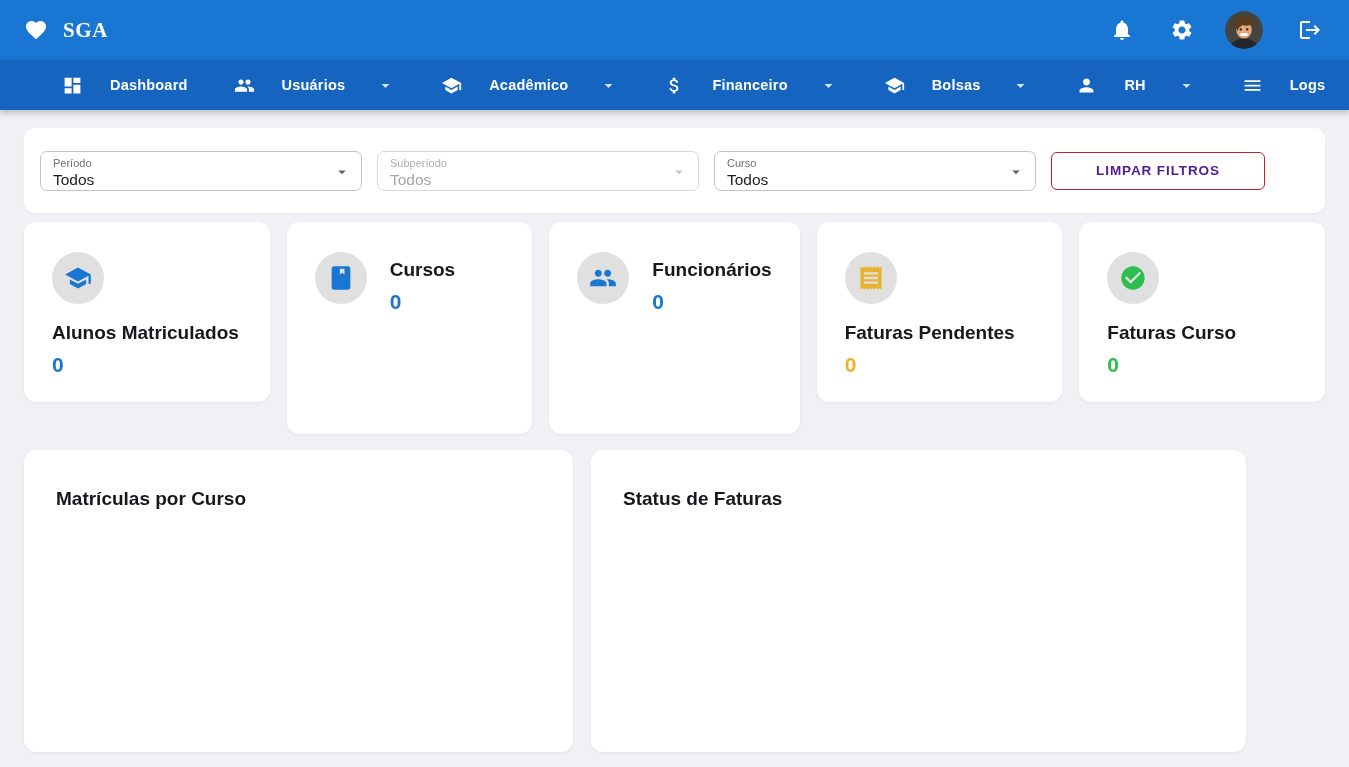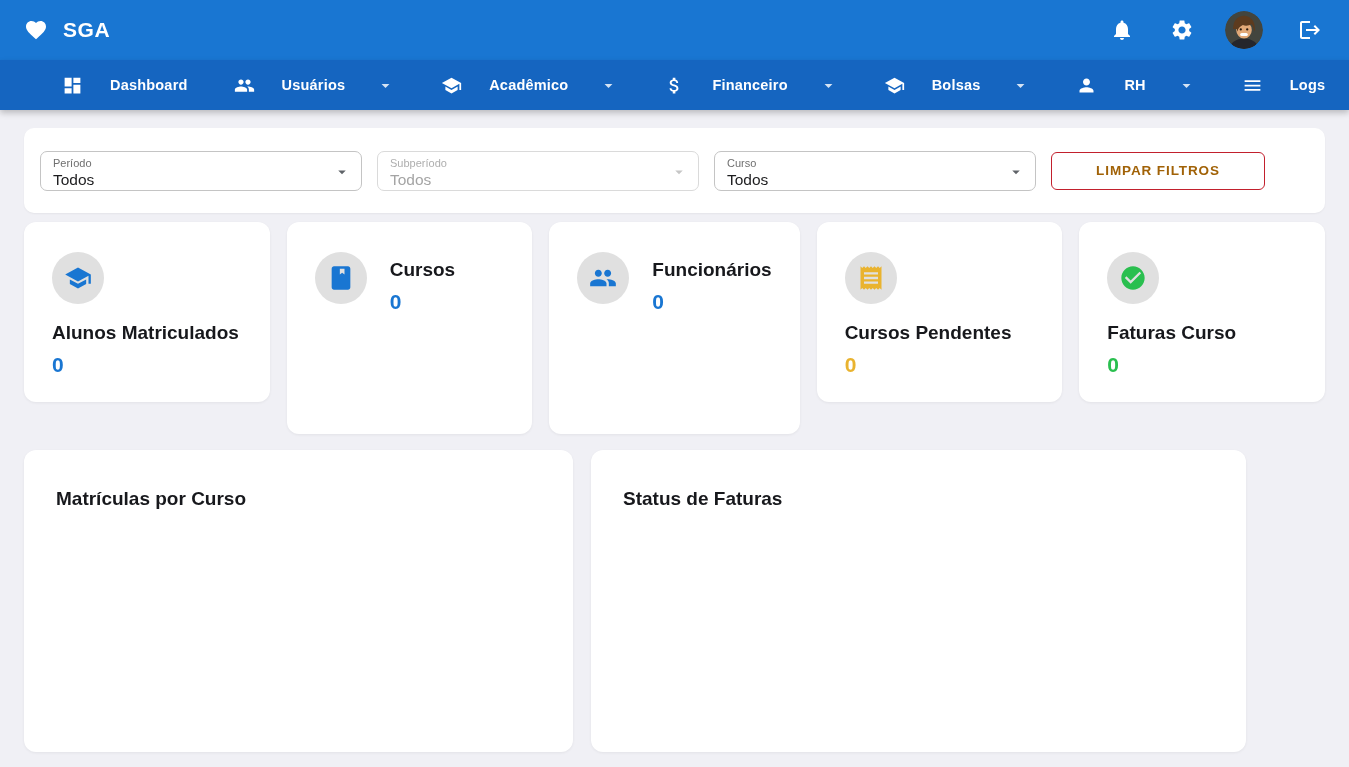--- a/index.html
+++ b/index.html
@@ -12,21 +12,21 @@
   }
 
   
   .topbar {
     height:60px; background:#1976d2;
     display:flex; align-items:center;
     padding:0 26px 0 24px;
   }
   .brand-heart { width:24px; height:24px; color:#ffffff; margin-right:15px; }
   .brand-heart svg { width:24px; height:24px; fill:currentColor; display:block; }
-  .brand-title { color:#ffffff; font-size:21px; font-weight:bold; letter-spacing:.6px; }
+  .brand-title { color:#ffffff; font-size:21px; font-weight:bold; letter-spacing:.6px;font-family:Liberation Serif, serif; }
   .topbar-spacer { flex:1; }
   .icon-btn {
     background:none; border:none; cursor:pointer;
     width:26px; height:26px; padding:0;
     display:flex; align-items:center; justify-content:center;
     color:#ffffff; margin-left:34px;
   }
   .icon-btn svg { width:24px; height:24px; fill:currentColor; display:block; }
   .avatar-btn {
     width:38px; height:38px; border-radius:50%; overflow:hidden;
@@ -71,21 +71,21 @@
   .select-field .fvalue { display:block; font-size:15.5px; line-height:19px; color:#1c1c1e; }
   .select-field .sel-caret { position:absolute; right:10px; top:11px; width:18px; height:18px; }
   .select-field .sel-caret svg { width:18px; height:18px; fill:#5f6368; display:block; }
   .select-field.disabled { border-color:#dadada; }
   .select-field.disabled .flabel { color:#aeaeae; }
   .select-field.disabled .fvalue { color:#a4a4a4; }
   .select-field.disabled .sel-caret svg { fill:#c6c6c6; }
   .clear-btn {
     width:214px; height:38px; flex:none;
     background:#ffffff; border:1.6px solid #c2202d; border-radius:6px;
-    color:#a16207; font-size:13.5px; font-weight:bold; letter-spacing:.9px;
+    color:#4c1d95; font-size:13.5px; font-weight:bold; letter-spacing:.9px;
     font-family:inherit; cursor:pointer;
   }
 
   
   .stats {
     margin-top:9px;
     display:grid; grid-template-columns:repeat(5,1fr); gap:17px;
   }
   .stat-card {
     background:#ffffff; border-radius:12px; height:180px;
@@ -334,21 +334,21 @@
     </div>
 
     <div class="stat-card stacked">
       <div class="stat-avatar" style="color: rgb(233, 179, 47);">
         <span>
           <svg viewBox="0 0 24 24" fill="currentColor">
               <path d="M3 22l1.5-1.5L6 22l1.5-1.5L9 22l1.5-1.5L12 22l1.5-1.5L15 22l1.5-1.5L18 22l1.5-1.5L21 22V2l-1.5 1.5L18 2l-1.5 1.5L15 2l-1.5 1.5L12 2l-1.5 1.5L9 2 7.5 3.5 6 2 4.5 3.5 3 2v20zm15-5H6v-2h12v2zm0-4H6v-2h12v2zm0-4H6V7h12v2z"></path>
             </svg>
         </span>
       </div>
-      <div class="stat-title">Cursos Pendentes</div>
+      <div class="stat-title">Faturas Pendentes</div>
       <div class="stat-value" style="color: rgb(233, 179, 47);">0</div>
     </div>
 
     <div class="stat-card stacked">
       <div class="stat-avatar" style="color: rgb(42, 191, 79);">
         <span>
           <svg viewBox="0 0 24 24" fill="currentColor">
               <path d="M12 2C6.48 2 2 6.48 2 12s4.48 10 10 10 10-4.48 10-10S17.52 2 12 2zm-2 15l-5-5 1.41-1.41L10 14.17l7.59-7.59L19 8l-9 9z"></path>
             </svg>
         </span>

